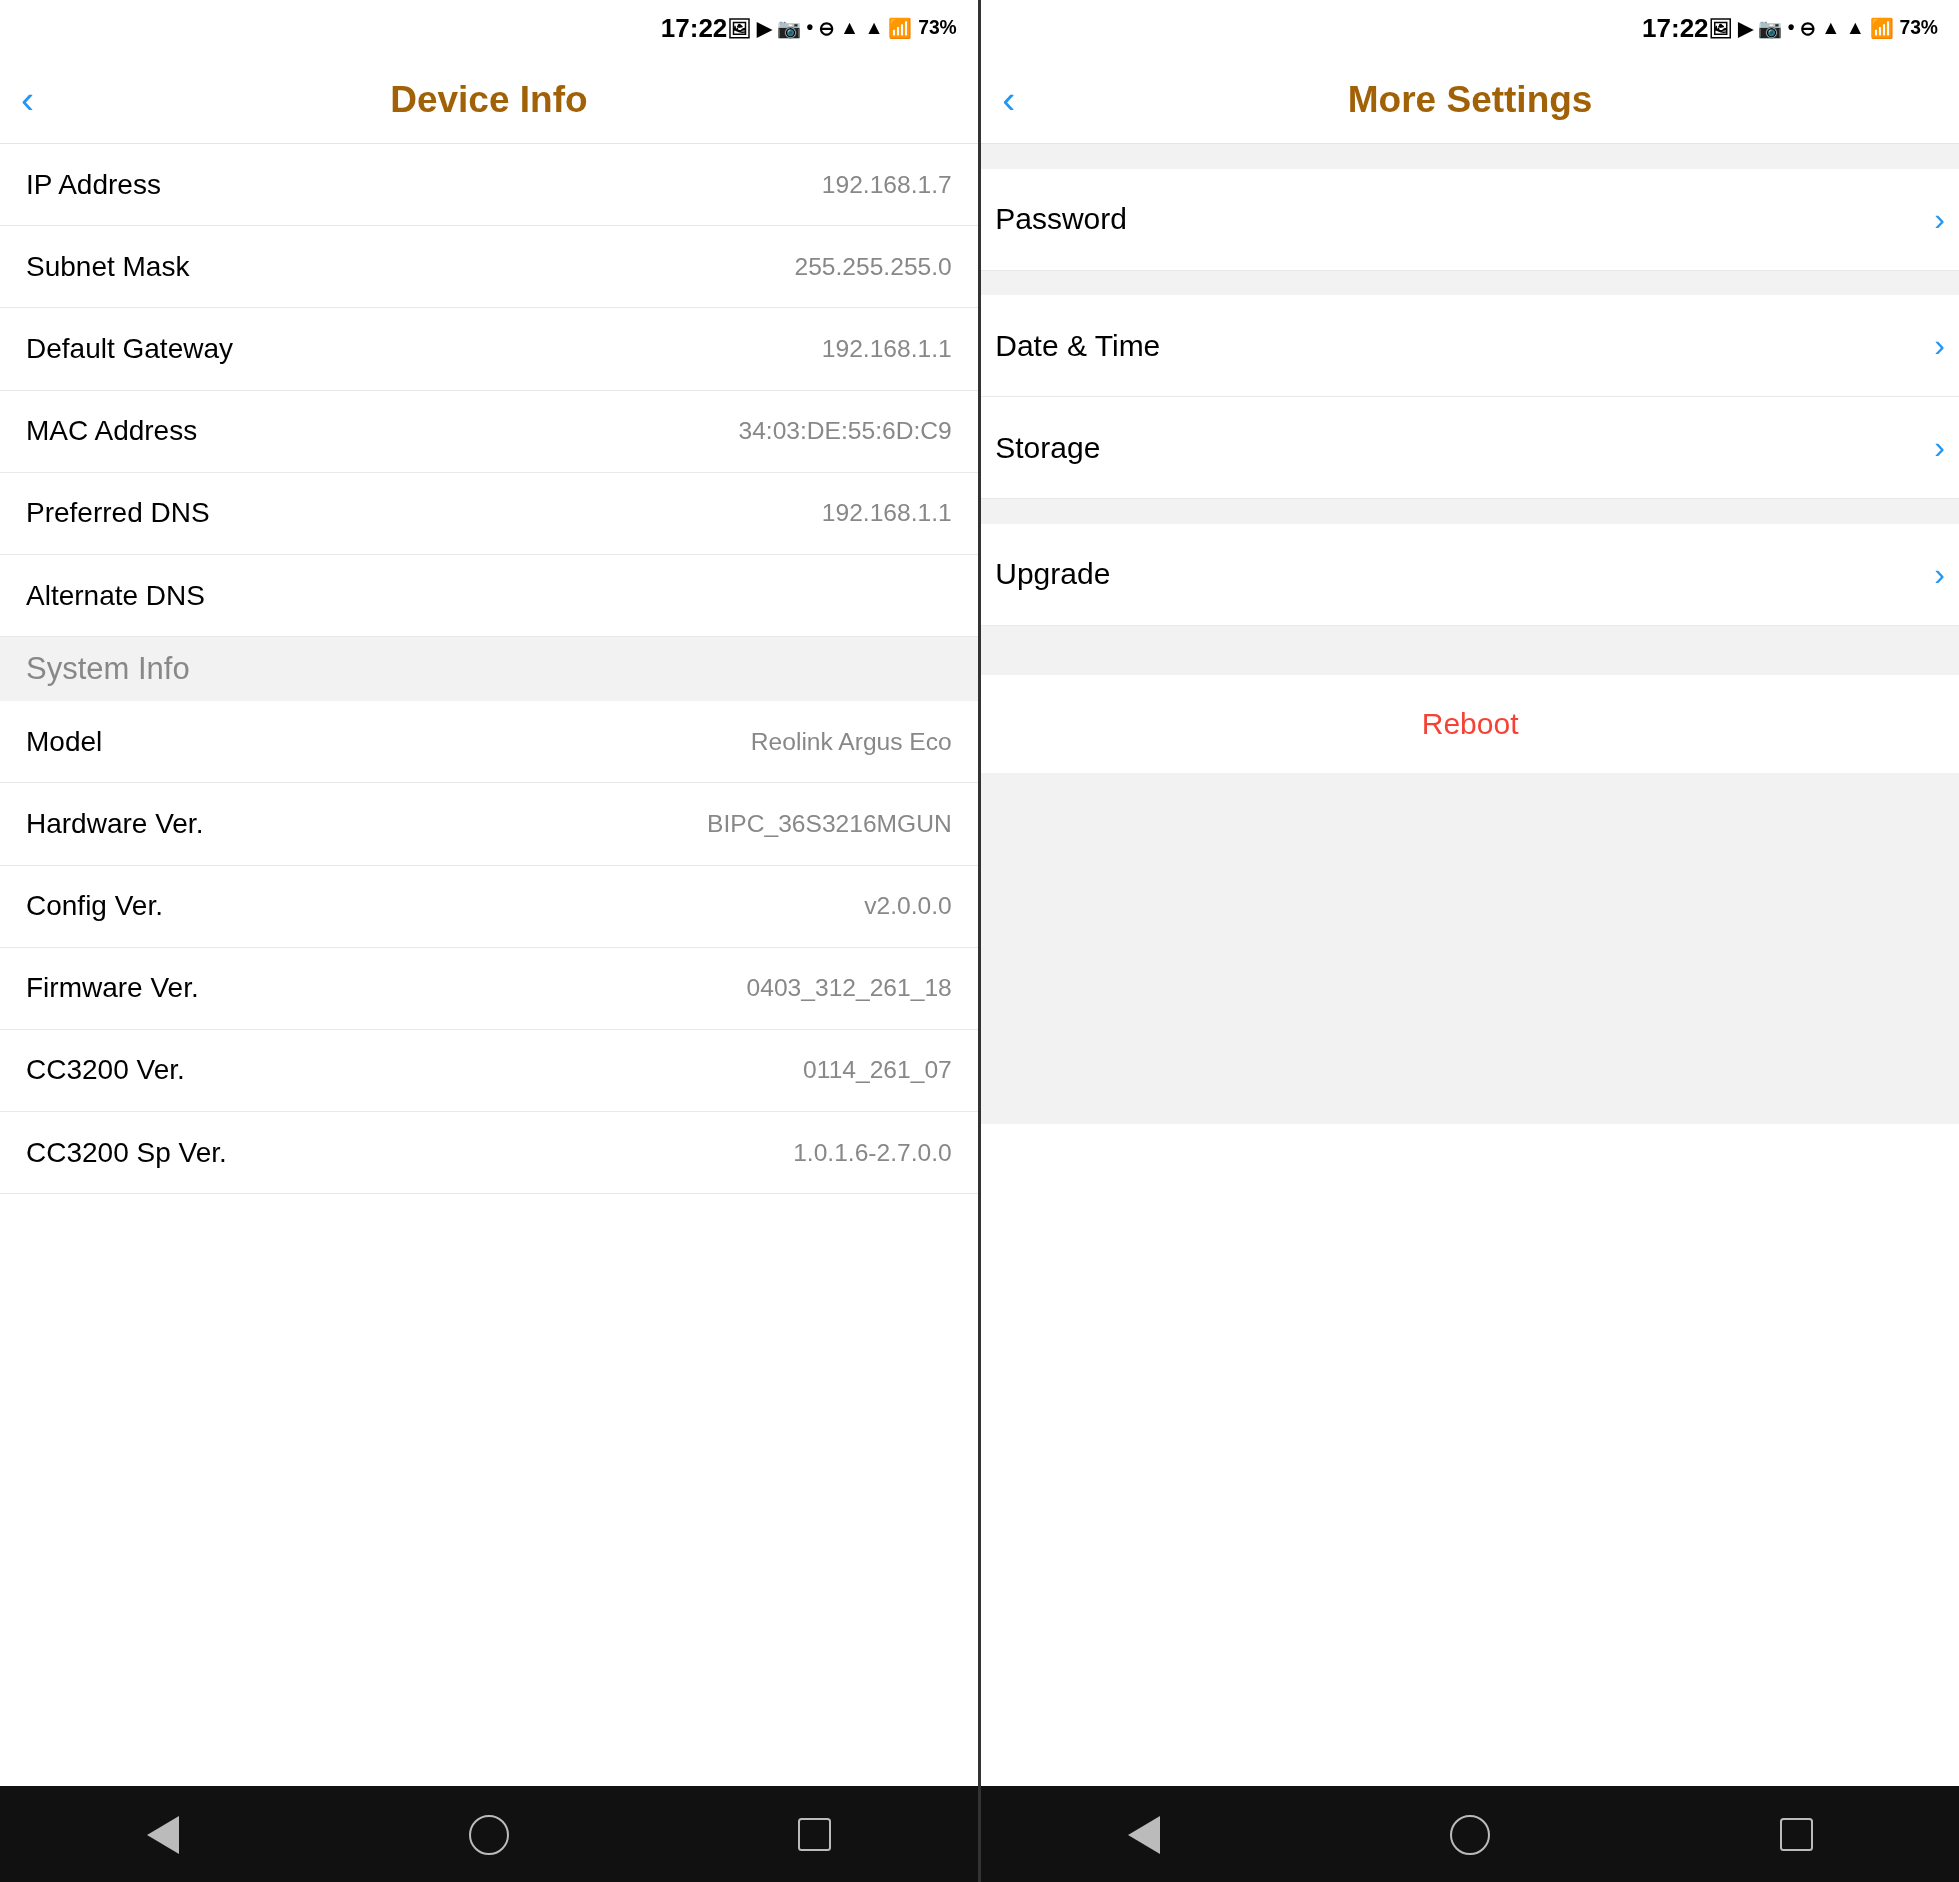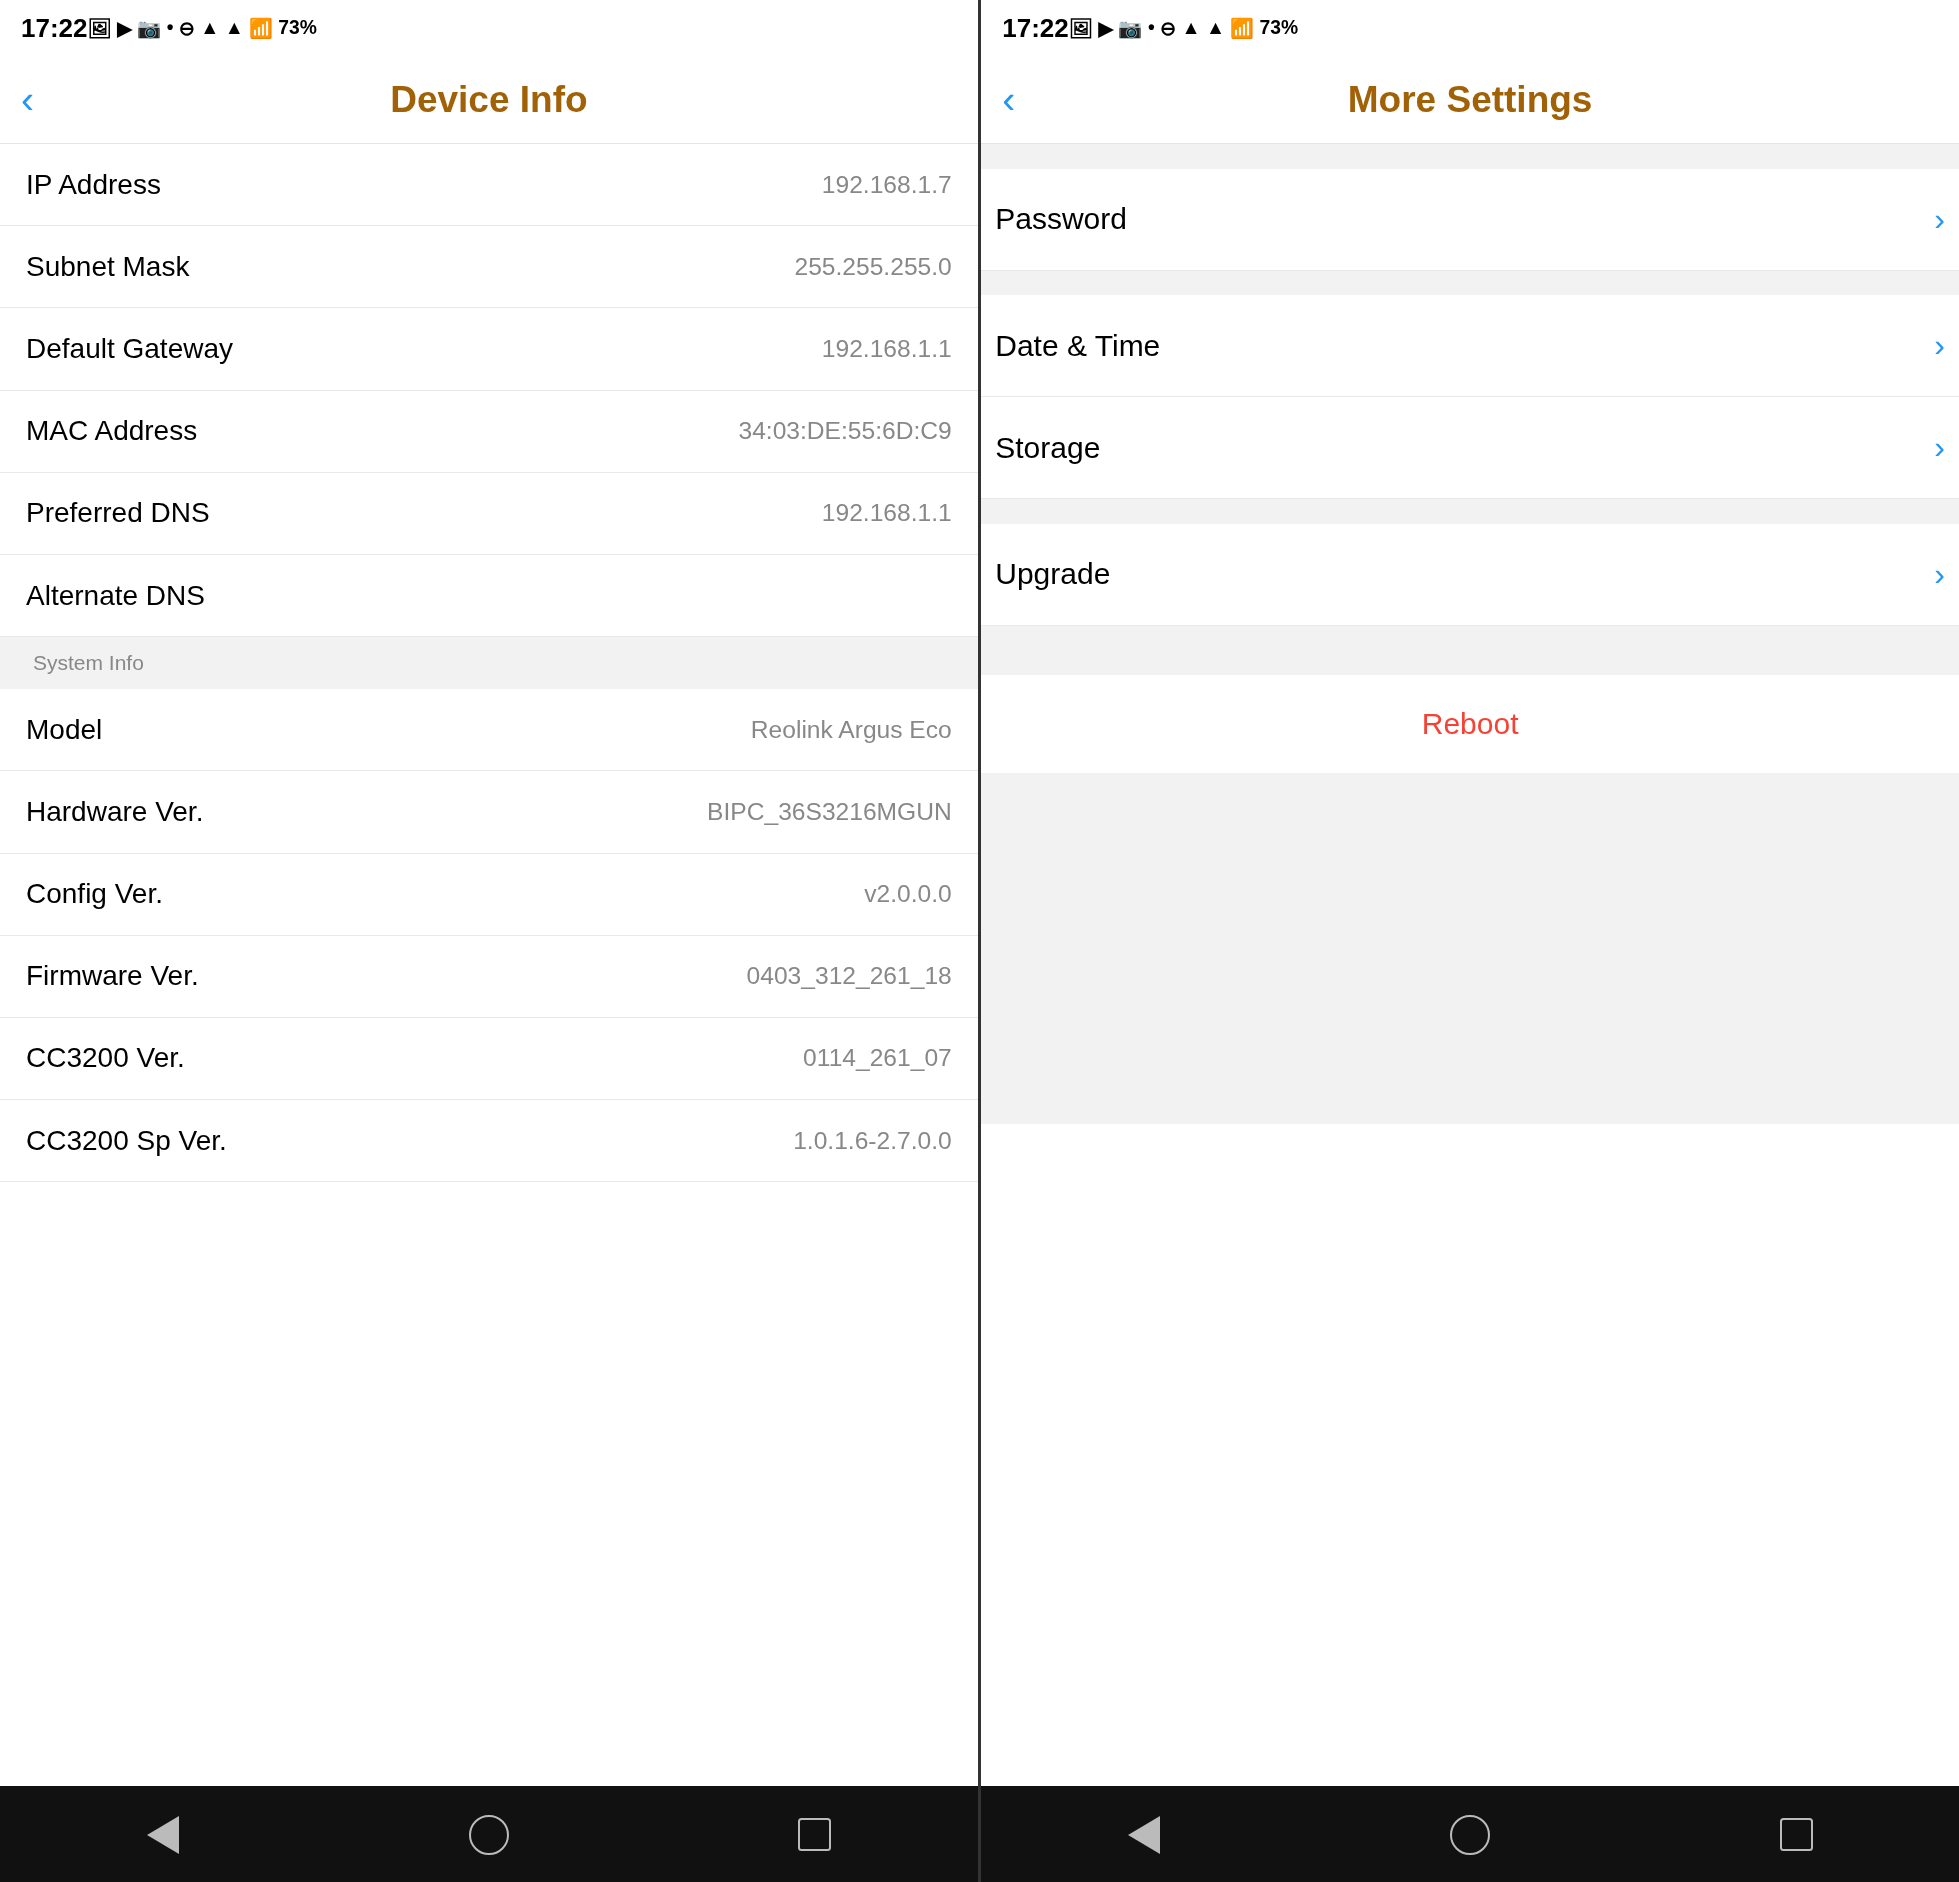--- a/index.html
+++ b/index.html
@@ -15,21 +15,21 @@
       flex: 1;
       display: flex;
       flex-direction: column;
       background: #fff;
       overflow: hidden;
     }
     .status-bar {
       background: #fff;
       display: flex;
       align-items: center;
-      justify-content: flex-start;
+      justify-content: flex-end;
       padding: 8.8px 21px;
       font-size: 23px;
       font-weight: 600;
       height: 56px;
     }
     .status-bar-time {
       font-size: 26px;
       font-weight: 700;
     }
     .status-icons {
@@ -78,22 +78,22 @@
       font-size: 28px;
       color: #000;
       font-weight: 400;
     }
     .info-row-value {
       font-size: 24.6px;
       color: #888;
     }
     .section-header {
       background: #f2f2f2;
-      padding: 14px 33px;
-      font-size: 21px;
+      padding: 14px 26px;
+      font-size: 31px;
       color: #888;
     }
     
     .settings-group-gap {
       background: #f2f2f2;
       height: 24.6px;
     }
     .settings-row {
       display: flex;
       align-items: center;

